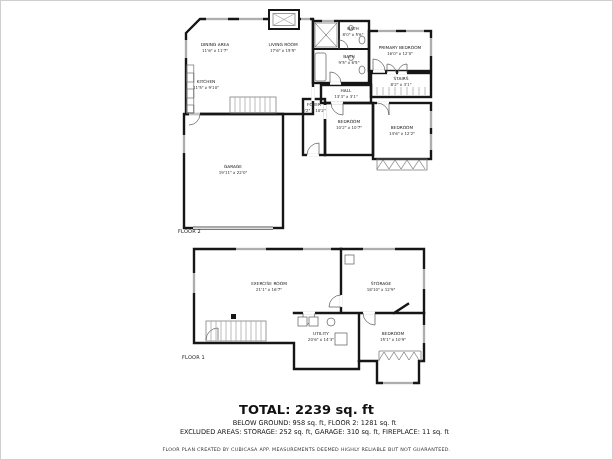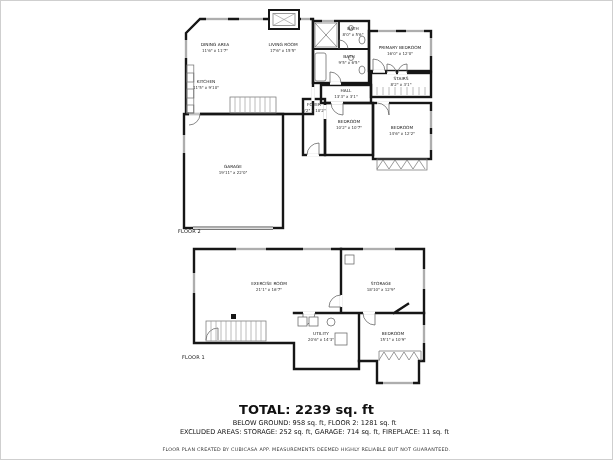--- a/index.html
+++ b/index.html
@@ -177,18 +177,18 @@
       <text class="room-name" x="212" y="92">BEDROOM</text>
       <text class="room-dims" x="212" y="98">15'1" x 10'9"</text>
     </g>
   </svg>
 
   <div class="floor-tag" id="floor1-tag">FLOOR 1</div>
 
   <div class="summary">
     <div class="total">TOTAL: 2239 sq. ft</div>
     <div class="line">BELOW GROUND: 958 sq. ft, FLOOR 2: 1281 sq. ft</div>
-    <div class="line">EXCLUDED AREAS: STORAGE: 252 sq. ft, GARAGE: 714 sq. ft, FIREPLACE: 11 sq. ft</div>
+    <div class="line">EXCLUDED AREAS: STORAGE: 252 sq. ft, GARAGE: 310 sq. ft, FIREPLACE: 11 sq. ft</div>
   </div>
 
   <div class="footer">FLOOR PLAN CREATED BY CUBICASA APP. MEASUREMENTS DEEMED HIGHLY RELIABLE BUT NOT GUARANTEED.</div>
 
 </div>
 
 </body></html>

